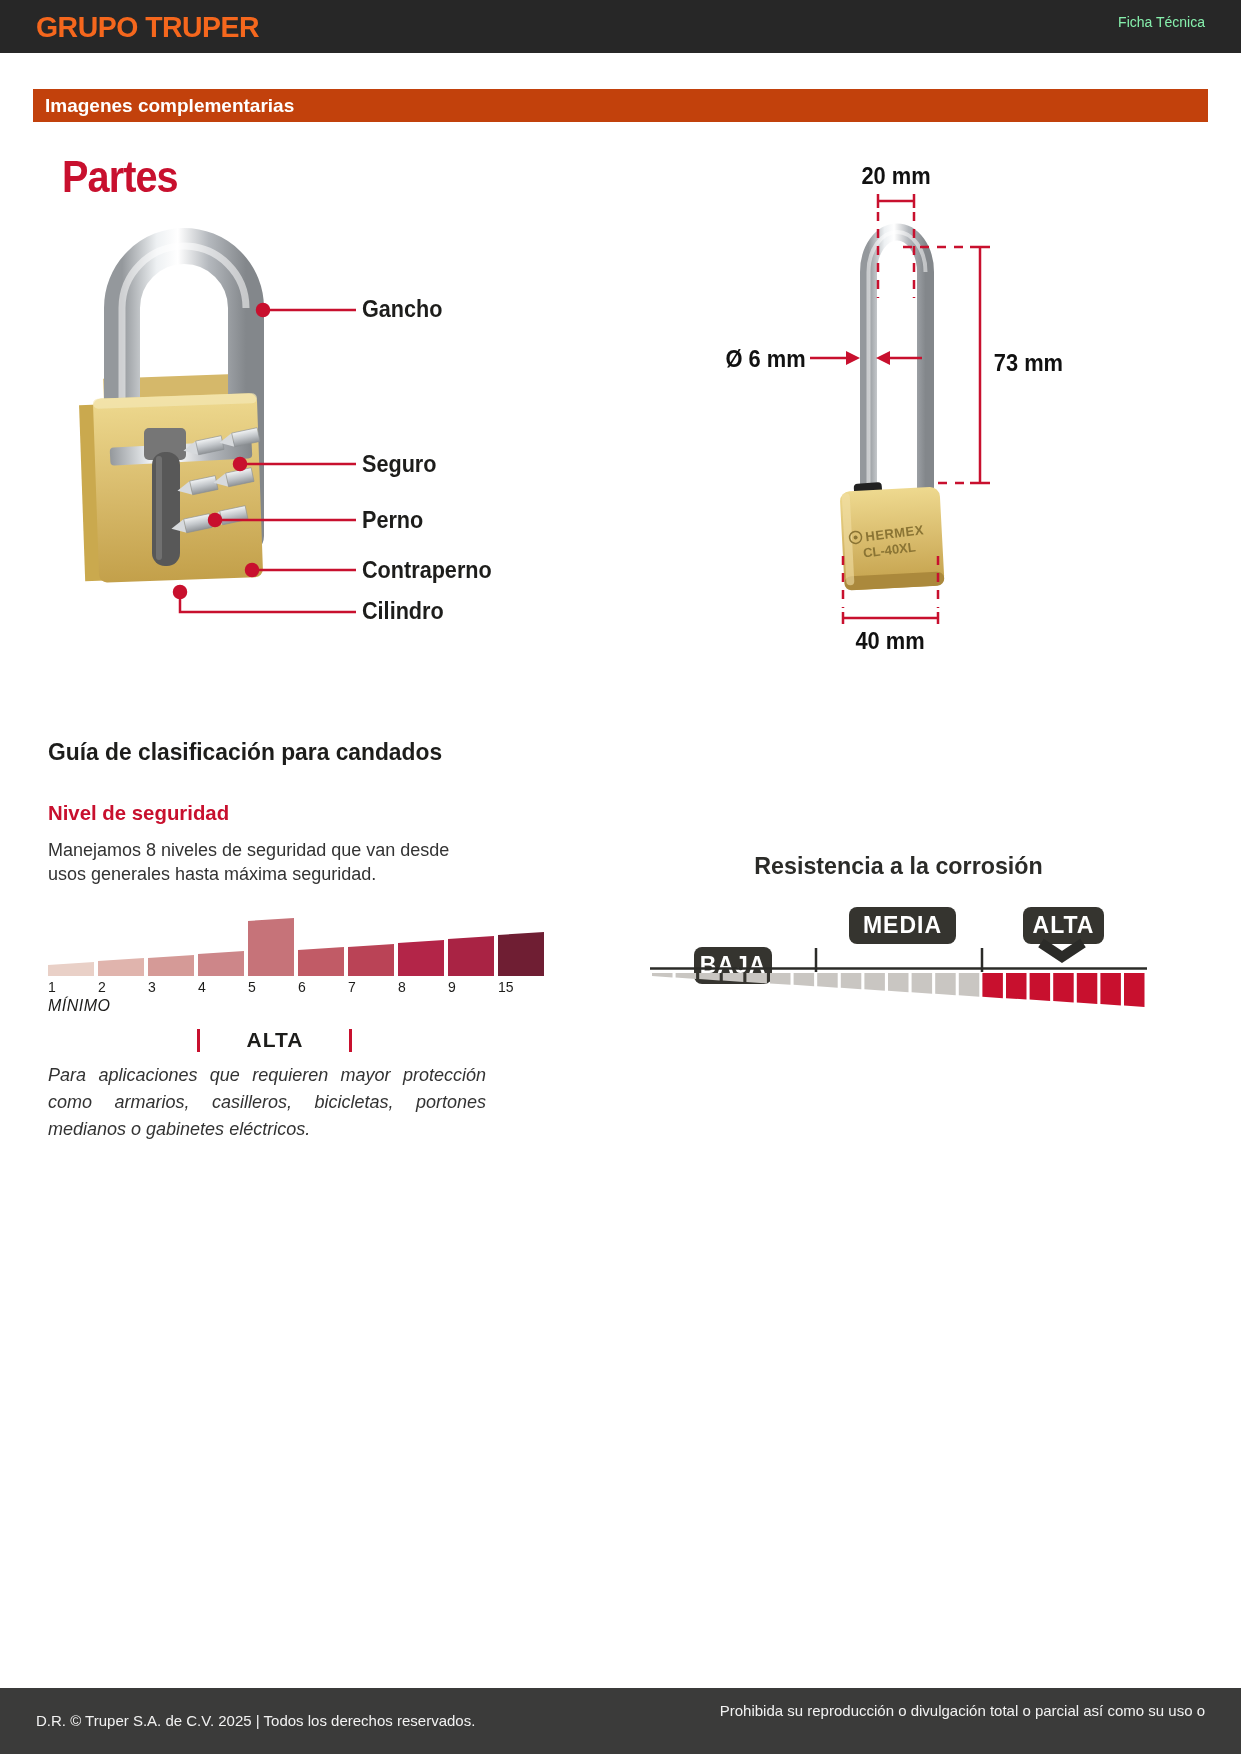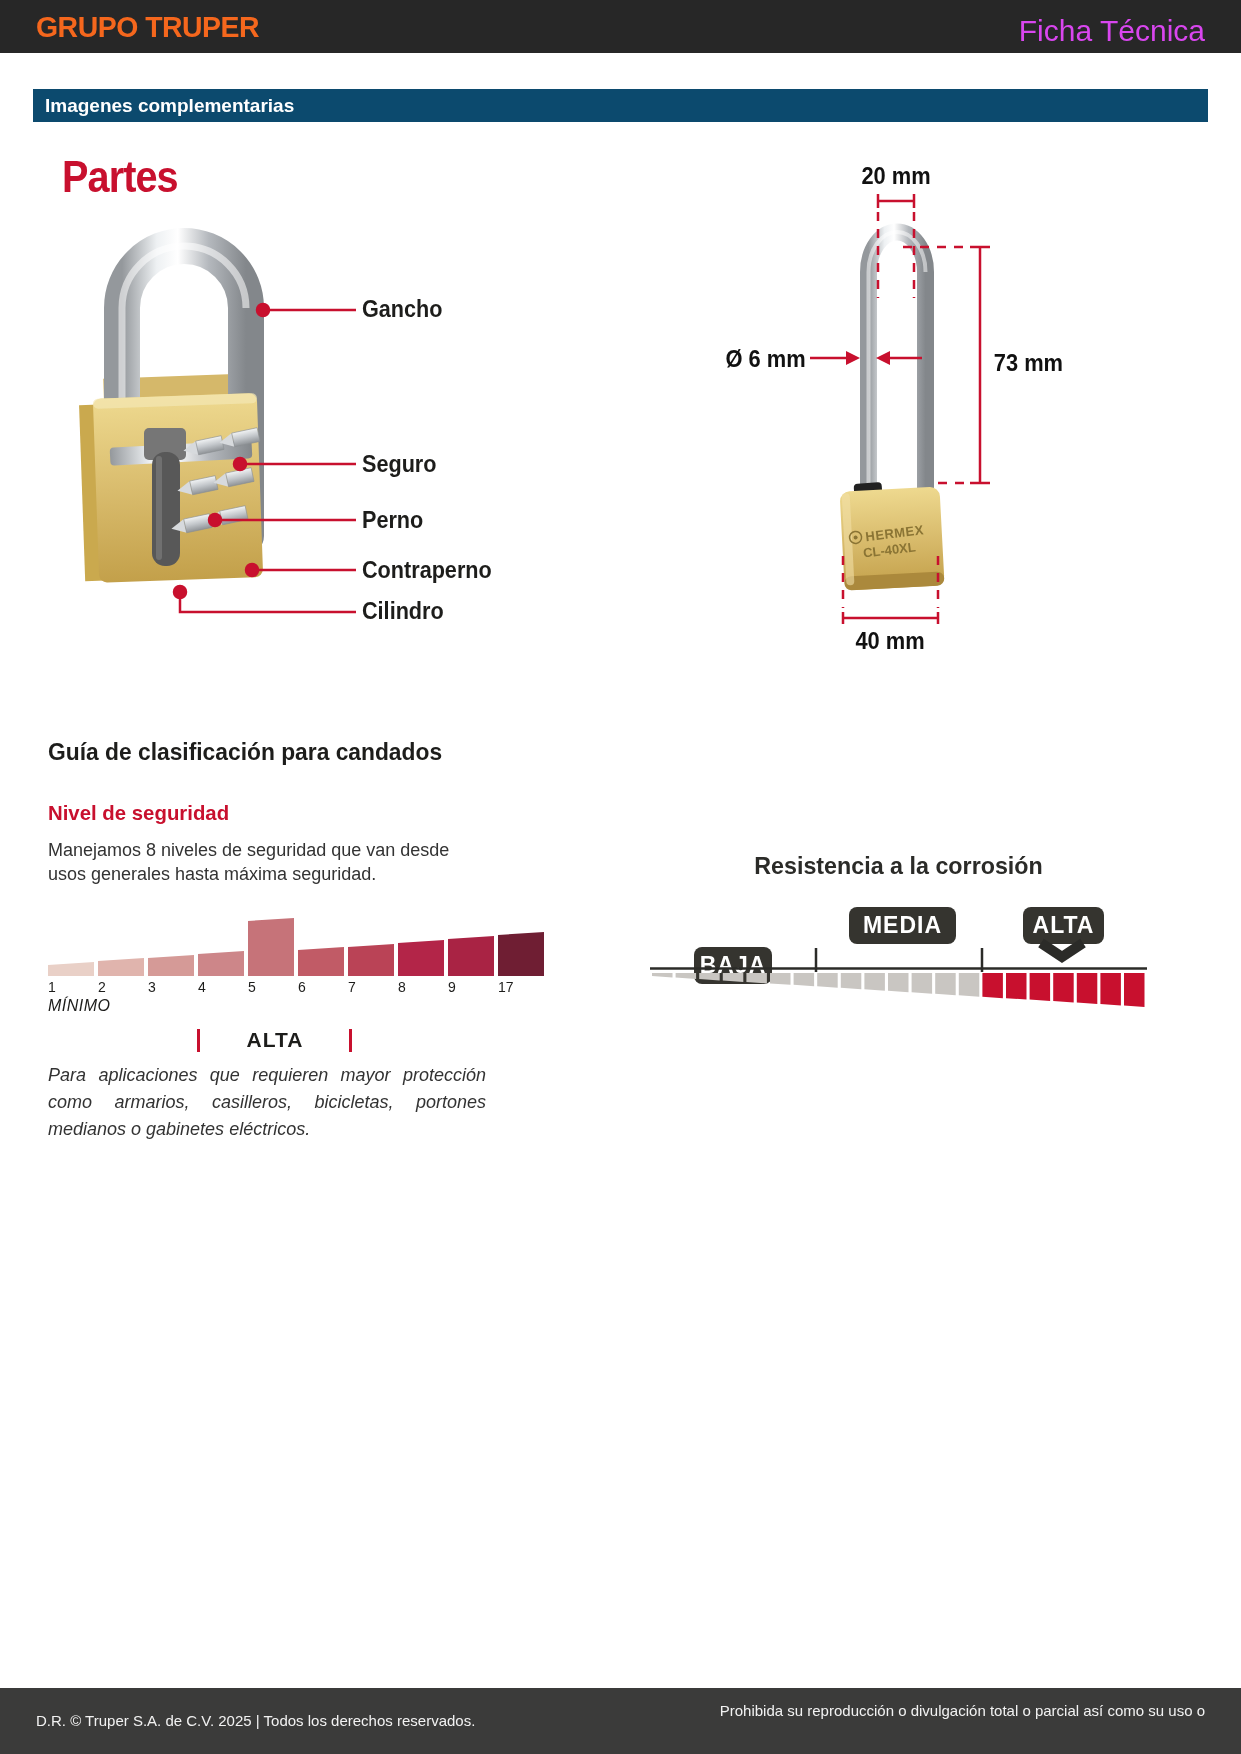--- a/index.html
+++ b/index.html
@@ -2,23 +2,23 @@
 <html><head>
 <meta charset="utf-8">
 <style>
   html,body{margin:0;padding:0;background:#fff;}
   .page{position:relative;width:1241px;height:1754px;background:#ffffff;overflow:hidden;
         font-family:"Liberation Sans",sans-serif;color:#1d1d1b;}
   
   .topbar{position:absolute;left:0;top:0;width:100%;height:53px;background:#272727;}
   .brand{position:absolute;left:36px;top:11px;font-size:29px;font-weight:bold;color:#f5671d;
          letter-spacing:-0.5px;transform:scaleX(0.98);transform-origin:left center;white-space:nowrap;}
-  .doctype{position:absolute;right:36px;top:14px;font-size:30px;color:#d946ef;white-space:nowrap;}
-  
-  .banner{position:absolute;left:33px;top:89px;width:1175px;height:33px;background:#0c4a6e;}
+  .doctype{position:absolute;right:36px;top:14px;font-size:14px;color:#86efac;white-space:nowrap;}
+  
+  .banner{position:absolute;left:33px;top:89px;width:1175px;height:33px;background:#c2410c;}
   .banner-text{position:absolute;left:12px;top:0;line-height:33px;font-size:19px;font-weight:bold;color:#ffffff;}
   
   .partes-title{position:absolute;left:62px;top:152px;font-size:44px;font-weight:bold;color:#c8102e;
                 transform:scaleX(0.9);transform-origin:left center;letter-spacing:-1px;}
   .guia-title{position:absolute;left:48px;top:738px;font-size:24px;font-weight:bold;color:#1d1d1b;
               transform:scaleX(0.95);transform-origin:left center;}
   .nivel-title{position:absolute;left:48px;top:801px;font-size:21px;font-weight:bold;color:#c8102e;
                transform:scaleX(0.97);transform-origin:left center;}
   .nivel-desc{position:absolute;left:48px;top:838px;width:432px;font-size:18px;line-height:1.35;color:#333;}
   .usage-text{position:absolute;left:48px;top:1062px;width:438px;font-size:18px;line-height:1.5;
@@ -216,21 +216,21 @@
   <div id="security-nums">
       <div class="snum" style="left: 0px;">1</div>
       <div class="snum" style="left: 50px;">2</div>
       <div class="snum" style="left: 100px;">3</div>
       <div class="snum" style="left: 150px;">4</div>
       <div class="snum" style="left: 200px;">5</div>
       <div class="snum" style="left: 250px;">6</div>
       <div class="snum" style="left: 300px;">7</div>
       <div class="snum" style="left: 350px;">8</div>
       <div class="snum" style="left: 400px;">9</div>
-      <div class="snum" style="left: 450px;">17</div>
+      <div class="snum" style="left: 450px;">15</div>
     </div>
   <div class="min-label">MÍNIMO</div>
   <div class="alta-tick" style="left:197px;"></div>
   <div class="alta-tick" style="left:349px;"></div>
   <div class="alta-label">ALTA</div>
   <div class="usage-text">Para aplicaciones que requieren mayor protección como armarios, casilleros, bicicletas, portones medianos o gabinetes eléctricos.</div>
 
   <div class="corr-title">Resistencia a la corrosión</div>
   <div class="zone-badge" style="left:694px;width:78px;margin-top:40px;">BAJA</div>
   <div class="zone-badge" style="left:849px;width:107px;">MEDIA</div>

